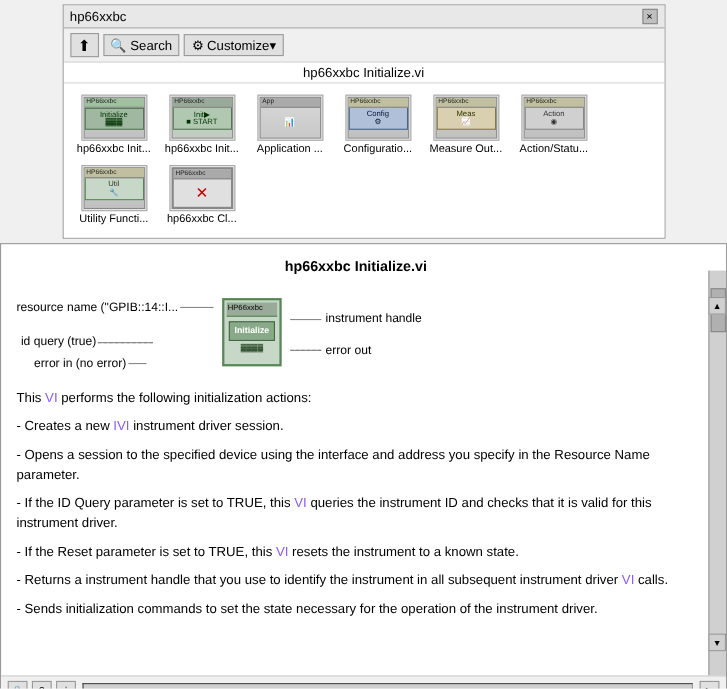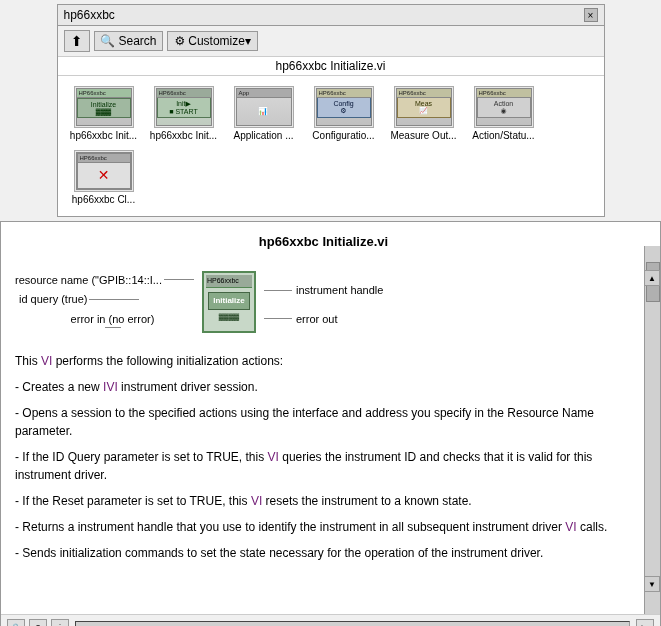--- a/index.html
+++ b/index.html
@@ -269,21 +269,21 @@
       font-size: 12px;
       line-height: 1.5;
       color: #000;
     }
 
     .description p {
       margin-bottom: 8px;
     }
 
     .description .vi-link {
-      color: #701a75;
+      color: #8b5cf6;
       text-decoration: none;
     }
 
     
     .scrollbar-track {
       position: absolute;
       right: 0;
       top: 24px;
       bottom: 24px;
       width: 16px;
@@ -454,20 +454,29 @@
       <div class="grid-item">
         <div class="grid-item-icon">
           <div class="vi-icon">
             <div class="vi-header">HP66xxbc</div>
             <div class="vi-body" style="background:#d0d0d0;width:100%;padding:2px;margin-top:1px;border:1px solid #888;font-size:7px;">Action<br>◉</div>
           </div>
         </div>
         <div class="grid-item-label">Action/Statu...</div>
       </div>
 
+      <div class="grid-item">
+        <div class="grid-item-icon">
+          <div class="vi-icon">
+            <div class="vi-header">HP66xxbc</div>
+            <div class="vi-body" style="background:#c8d8c8;width:100%;padding:2px;margin-top:1px;border:1px solid #558855;font-size:7px;">Util<br>🔧</div>
+          </div>
+        </div>
+        <div class="grid-item-label">Utility Functi...</div>
+      </div>
 
       <div class="grid-item">
         <div class="grid-item-icon">
           <div class="vi-icon vi-close-icon" style="background:#e0e0e0;border:2px solid #888;">
             <div class="vi-header" style="background:#aaaaaa;">HP66xxbc</div>
             <div class="vi-body" style="font-size:14px;color:#cc0000;">✕</div>
           </div>
         </div>
         <div class="grid-item-label">hp66xxbc Cl...</div>
       </div>
@@ -487,25 +496,25 @@
   <div class="context-panel-content" style="padding-right:28px;">
 
     <div class="context-panel-header">hp66xxbc Initialize.vi</div>
 
     <div class="vi-diagram">
       <div class="vi-diagram-left">
         <div class="param-line">
           <span style="font-size:11px;">resource name ("GPIB::14::I...</span>
           <span class="param-connector" style="width:30px;border-top:1px dashed #888;display:inline-block;vertical-align:middle;margin-left:2px;"></span>
         </div>
-        <div class="param-line" style="padding-left:4px;">
+        <div class="param-line" style="padding-left:4px;margin-top:12px;">
           <span style="font-size:11px;">id query (true)</span>
           <span class="param-connector" style="width:50px;border-top:1px dashed #888;display:inline-block;vertical-align:middle;margin-left:2px;"></span>
         </div>
-        <div class="param-line" style="padding-left:16px;flex-direction:column;">
+        <div class="param-line" style="padding-left:16px;">
           <span style="font-size:11px;">error in (no error)</span>
           <span class="param-connector" style="width:16px;border-top:1px dashed #888;display:inline-block;vertical-align:middle;margin-left:2px;"></span>
         </div>
       </div>
 
       <div class="vi-diagram-center">
         <div class="vi-block">
           <div class="vi-block-header">HP66xxbc</div>
           <div class="vi-block-body">
             <div style="background:#88aa88;border:1px solid #446644;padding:2px 4px;font-size:8px;color:#fff;margin-top:2px;">Initialize</div>
@@ -522,21 +531,21 @@
         <div class="output-line">
           <span class="param-connector" style="width:28px;border-top:1px dashed #888;display:inline-block;vertical-align:middle;margin-right:4px;"></span>
           <span style="font-size:11px;">error out</span>
         </div>
       </div>
     </div>
 
     <div class="description">
       <p>This <a class="vi-link">VI</a> performs the following initialization actions:</p>
       <p>- Creates a new <a class="vi-link">IVI</a> instrument driver session.</p>
-      <p>- Opens a session to the specified actions using the interface and address you specify in the Resource Name parameter.</p>
+      <p>- Opens a session to the specified device using the interface and address you specify in the Resource Name parameter.</p>
       <p>- If the ID Query parameter is set to TRUE, this <a class="vi-link">VI</a> queries the instrument ID and checks that it is valid for this instrument driver.</p>
       <p>- If the Reset parameter is set to TRUE, this <a class="vi-link">VI</a> resets the instrument to a known state.</p>
       <p>- Returns a instrument handle that you use to identify the instrument in all subsequent instrument driver <a class="vi-link">VI</a> calls.</p>
       <p>- Sends initialization commands to set the state necessary for the operation of the instrument driver.</p>
     </div>
 
   </div>
 
   <div class="bottom-toolbar">
     <div class="bottom-btn">

